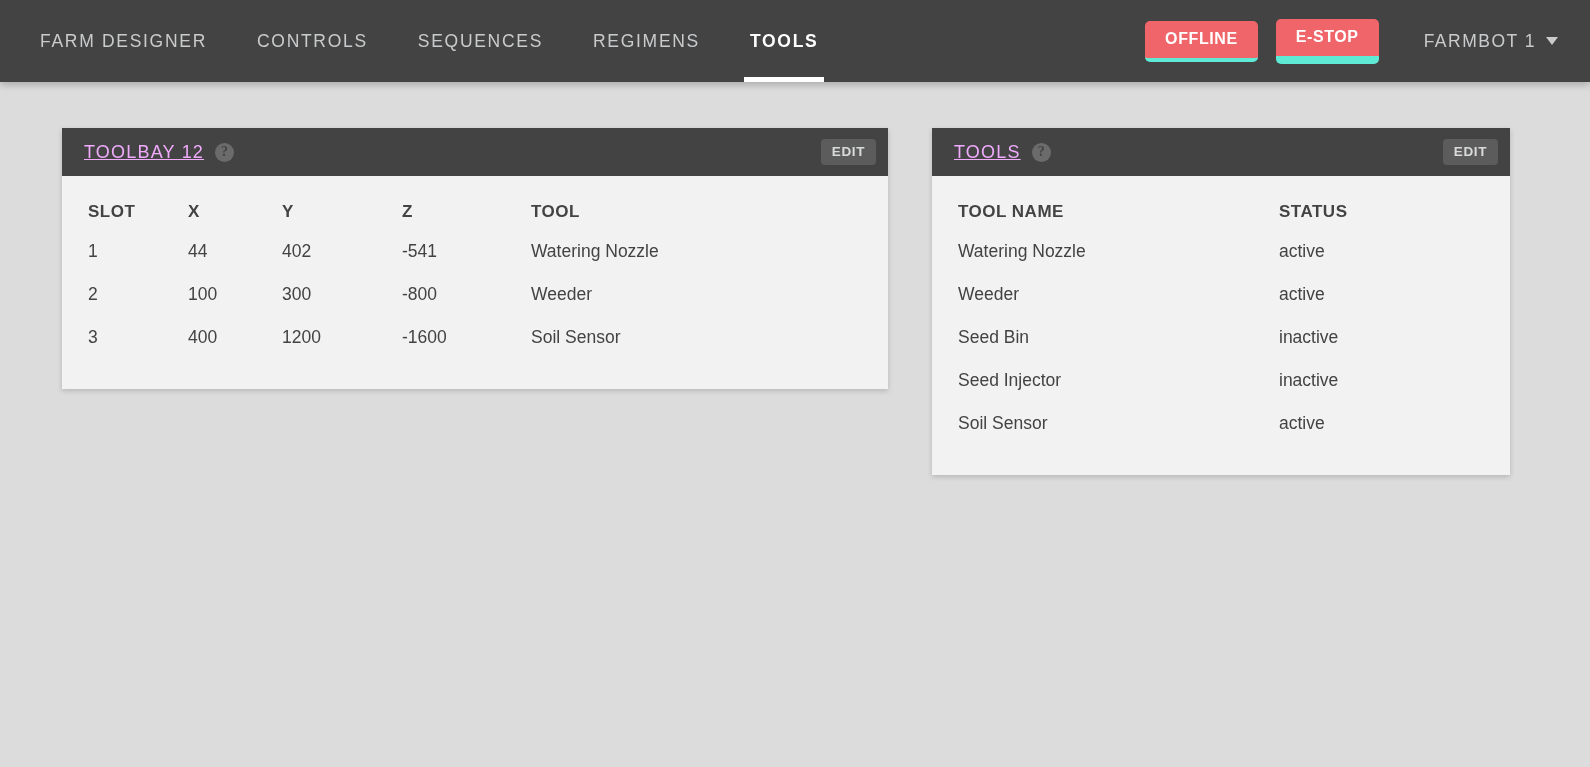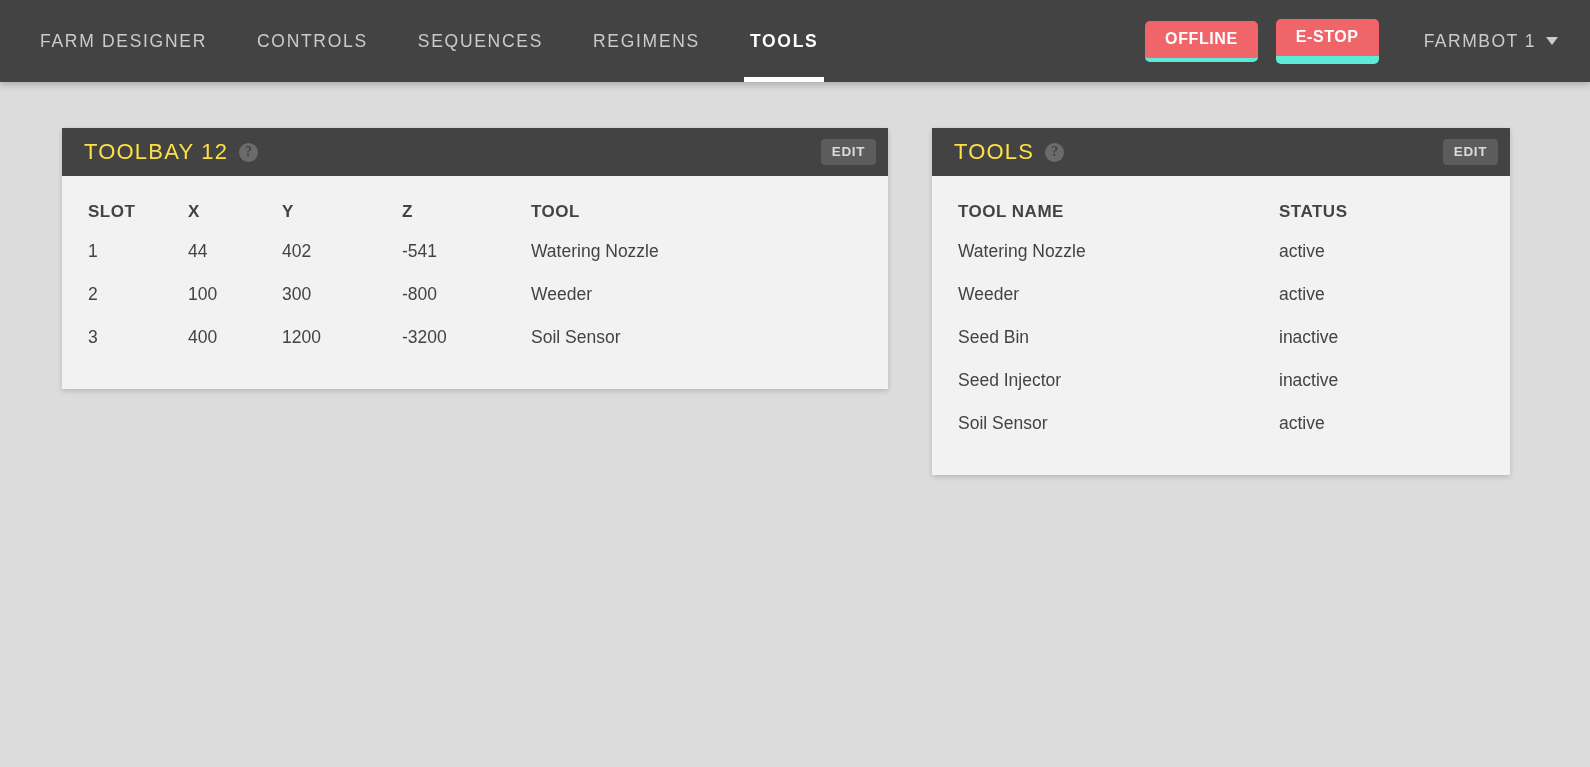--- a/index.html
+++ b/index.html
@@ -125,24 +125,25 @@
 
   .panel-header {
     height: 48px;
     background: #434343;
     display: flex;
     align-items: center;
     padding: 0 12px 0 22px;
   }
 
   .panel-title {
-    color: #fde047;
-    font-size: 22px;
+    color: #f0abfc;
+    font-size: 18px;
     letter-spacing: 1.2px;
     text-transform: uppercase;
+    text-decoration: underline;
   }
 
   .help-icon {
     display: inline-flex;
     align-items: center;
     justify-content: center;
     width: 19px;
     height: 19px;
     border-radius: 50%;
     background: #6b6b6b;
@@ -268,21 +269,21 @@
             <td>2</td>
             <td>100</td>
             <td>300</td>
             <td>-800</td>
             <td>Weeder</td>
           </tr>
           <tr>
             <td>3</td>
             <td>400</td>
             <td>1200</td>
-            <td>-3200</td>
+            <td>-1600</td>
             <td>Soil Sensor</td>
           </tr>
         </tbody>
       </table>
     </div>
   </div>
 
   <div class="panel panel-tools">
     <div class="panel-header">
       <span class="panel-title">TOOLS</span>

